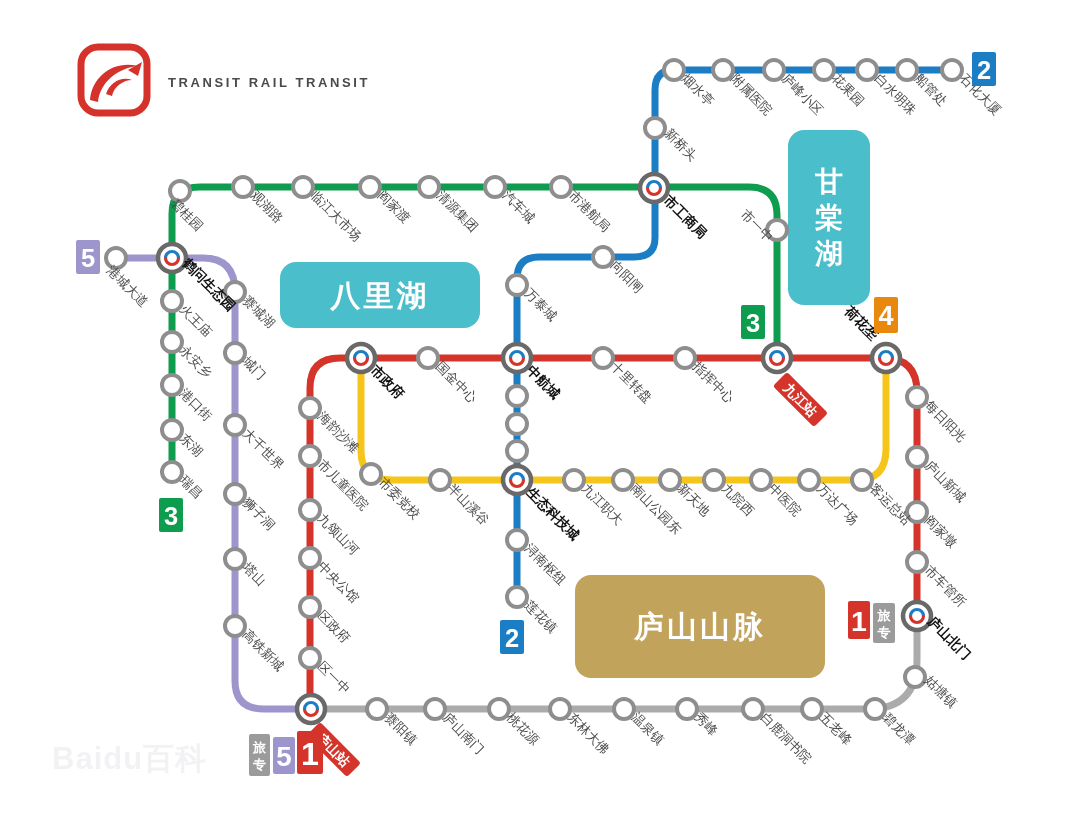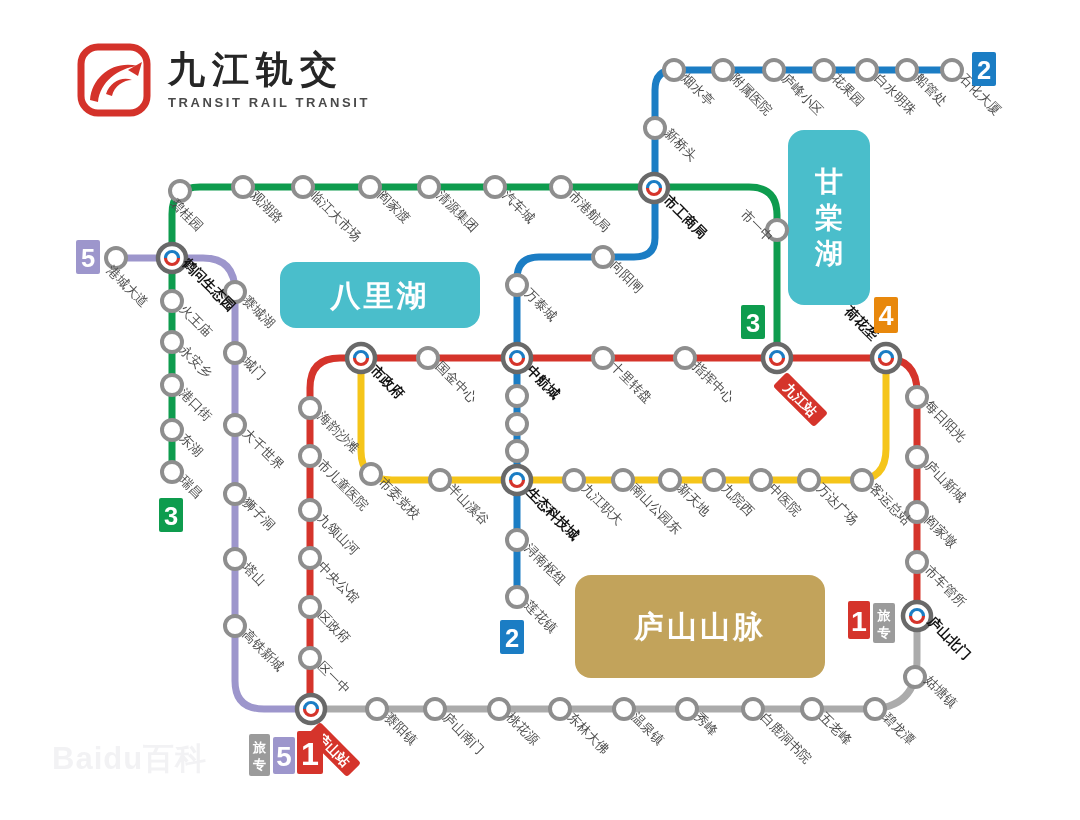--- a/index.html
+++ b/index.html
@@ -269,18 +269,17 @@
 </div>
 
 <div class="logo">
   <svg width="76" height="76" viewBox="0 0 76 76">
     <rect x="5" y="5" width="66" height="66" rx="17" fill="none" stroke="#D4322A" stroke-width="7"></rect>
     <path d="M14,58 C16,34 38,18 62,24 C42,26 24,40 22,60 Z" fill="#D4322A"></path>
     <path d="M52,28 L66,20 L62,34 Z" fill="#D4322A"></path>
     <path d="M30,52 C34,40 46,34 56,38 C48,38 38,44 36,54 Z" fill="#D4322A"></path>
   </svg>
   <div class="logo-text">
-    <div class="cn">九江轨交</div>
     <div class="en">TRANSIT RAIL TRANSIT</div>
   </div>
 </div>
 
 <div class="watermark">Baidu百科</div>
 
 </body></html>

